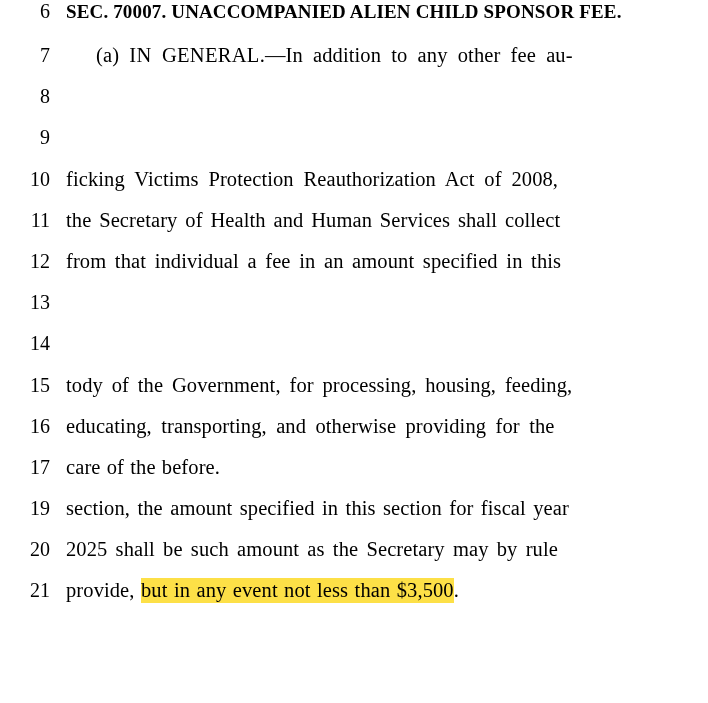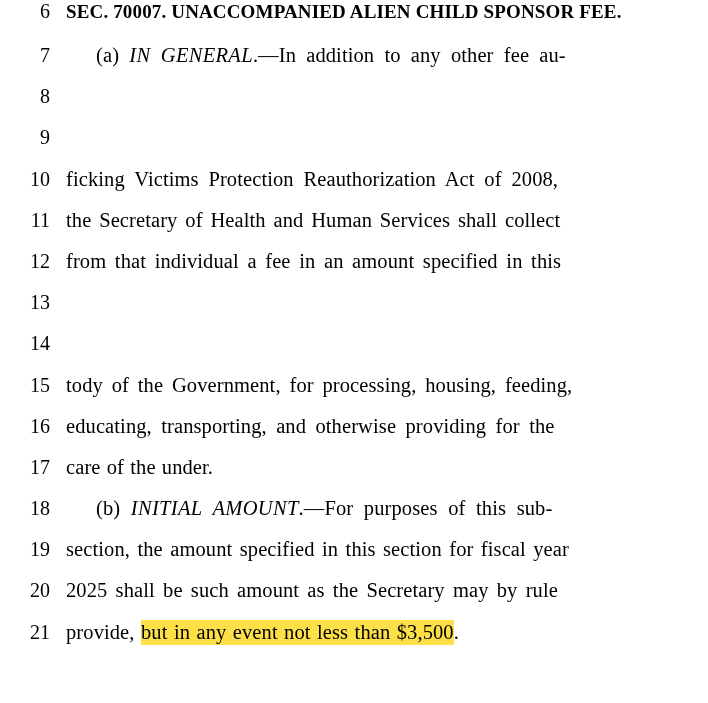--- a/index.html
+++ b/index.html
@@ -69,21 +69,20 @@
   .js13 { word-spacing: 3.0px; }
   .js14 { word-spacing: 5.4px; }
   .js15 { word-spacing: 1.0px; }
   .indent {
     display: inline-block;
     width: 30px;
   }
   .sc {
     font-variant: small-caps;
     letter-spacing: 0.3px;
-    font-style: italic;
   }
   .highlight {
     background: #fde047;
     padding: 1px 0 2px 0;
   }
 </style>
 </head>
 <body>
 
 <div class="page">
@@ -135,27 +134,23 @@
       <div class="line-text js10">tody of the Government, for processing, housing, feeding,</div>
     </div>
 
     <div class="line-row">
       <div class="line-num">16</div>
       <div class="line-text js12">educating, transporting, and otherwise providing for the</div>
     </div>
 
     <div class="line-row">
       <div class="line-num">17</div>
-      <div class="line-text js15">care of the under.</div>
+      <div class="line-text js15">care of the before.</div>
     </div>
 
-    <div class="line-row">
-      <div class="line-num">18</div>
-      <div class="line-text js14"><span class="indent"></span><span>(b) </span><span class="sc">INITIAL AMOUNT</span><span>.—For purposes of this sub-</span></div>
-    </div>
 
     <div class="line-row">
       <div class="line-num">19</div>
       <div class="line-text js2">section, the amount specified in this section for fiscal year</div>
     </div>
 
     <div class="line-row">
       <div class="line-num">20</div>
       <div class="line-text js13">2025 shall be such amount as the Secretary may by rule</div>
     </div>

